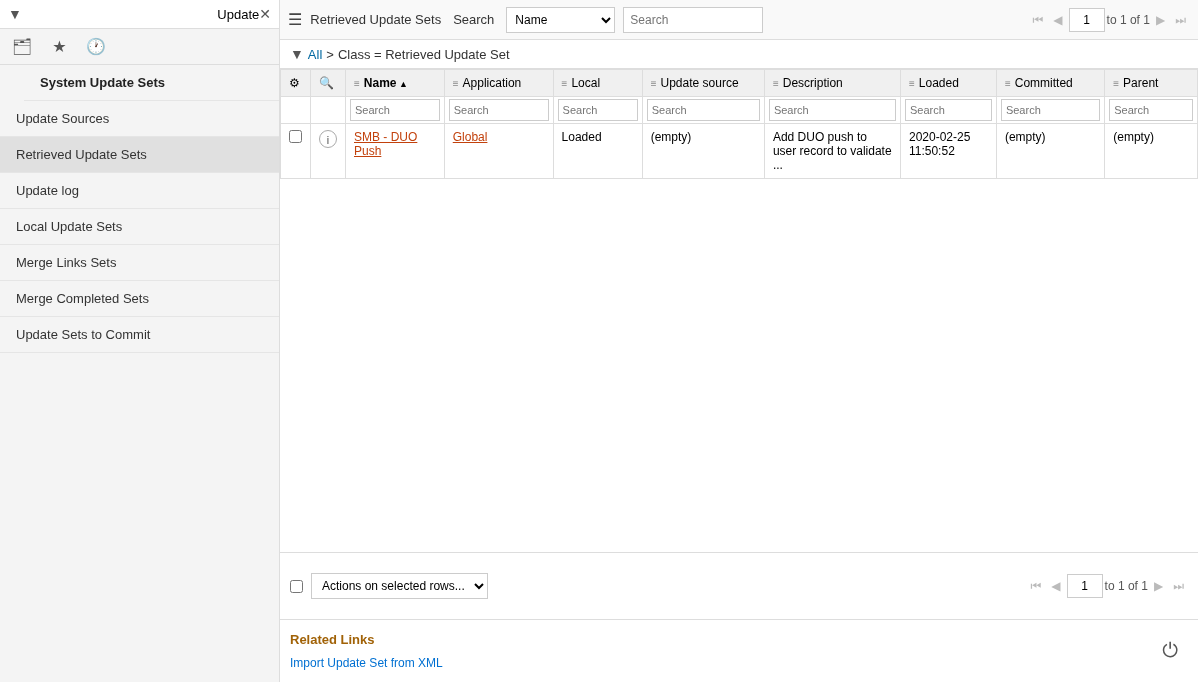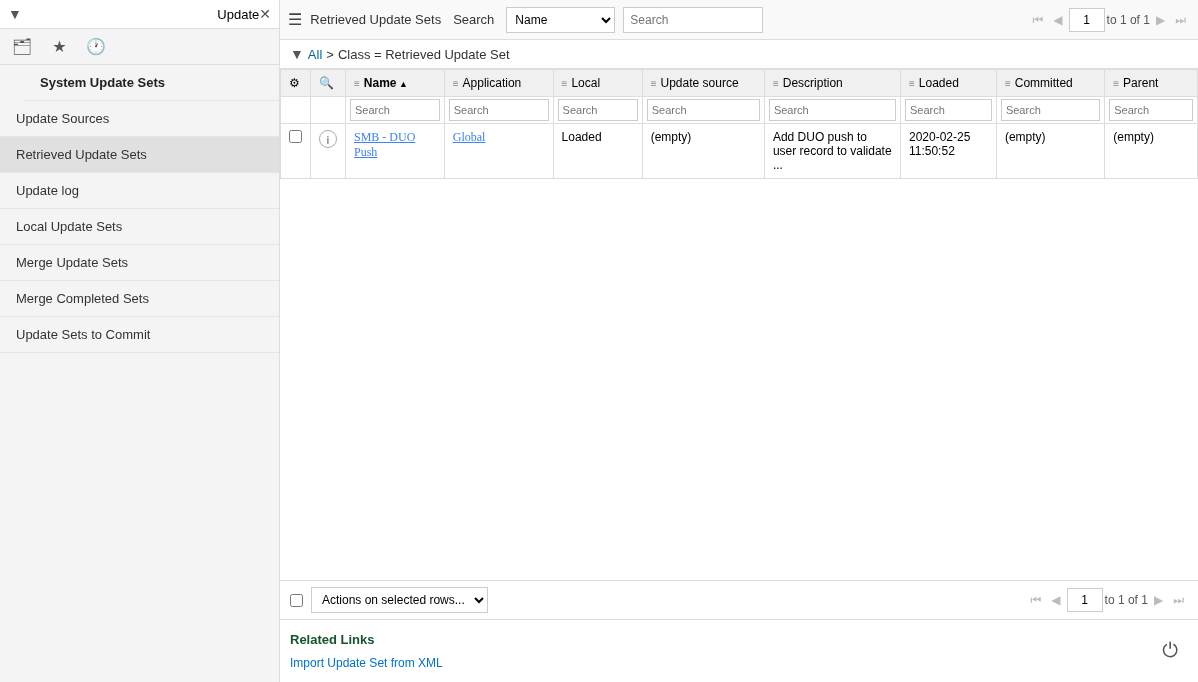--- a/index.html
+++ b/index.html
@@ -209,27 +209,27 @@
       justify-content: center;
       width: 18px;
       height: 18px;
       border: 1px solid #aaa;
       border-radius: 50%;
       background: #fff;
       color: #555;
       font-size: 11px;
       cursor: pointer;
     }
-    .link-text { color: #3b82f6; text-decoration: underline; cursor: pointer; font-family: Liberation Serif, serif; }
+    .link-text { color: #c2410c; text-decoration: underline; cursor: pointer; }
 
     
     .bottom-bar {
       display: flex;
       align-items: center;
-      padding: 6px 10px;
+      padding: 20px 10px;
       border-top: 1px solid #ddd;
       background: #fff;
       gap: 8px;
     }
     .actions-select {
       border: 1px solid #ccc;
       background: #fff;
       font-size: 12px;
       padding: 3px 6px;
       height: 26px;
@@ -244,21 +244,21 @@
     
     .related-links {
       padding: 12px 10px;
       border-top: 1px solid #ddd;
       background: #fff;
     }
     .related-links-title {
       font-size: 13px;
       font-weight: bold;
       margin-bottom: 8px;
-      color: #14532d;
+      color: #a16207;
     }
     .related-links a {
       color: #0070d2;
       text-decoration: none;
       font-size: 12px;
       cursor: pointer;
       text-align: right;
     }
 
     
@@ -287,21 +287,21 @@
     <span title="Inbox">🗂</span>
     <span title="Favorites">★</span>
     <span title="History">🕐</span>
   </div>
   <div class="sidebar-nav">
     <div class="sidebar-nav-item header">System Update Sets</div>
     <div class="sidebar-nav-item">Update Sources</div>
     <div class="sidebar-nav-item active">Retrieved Update Sets</div>
     <div class="sidebar-nav-item">Update log</div>
     <div class="sidebar-nav-item">Local Update Sets</div>
-    <div class="sidebar-nav-item">Merge Update Sets</div>
+    <div class="sidebar-nav-item">Merge Links Sets</div>
     <div class="sidebar-nav-item">Merge Completed Sets</div>
     <div class="sidebar-nav-item">Update Sets to Commit</div>
   </div>
 </div>
 
 <div class="main">
 
   <div class="topbar">
     <span class="topbar-menu-icon">☰</span>
     <span class="topbar-title">Retrieved Update Sets</span>

